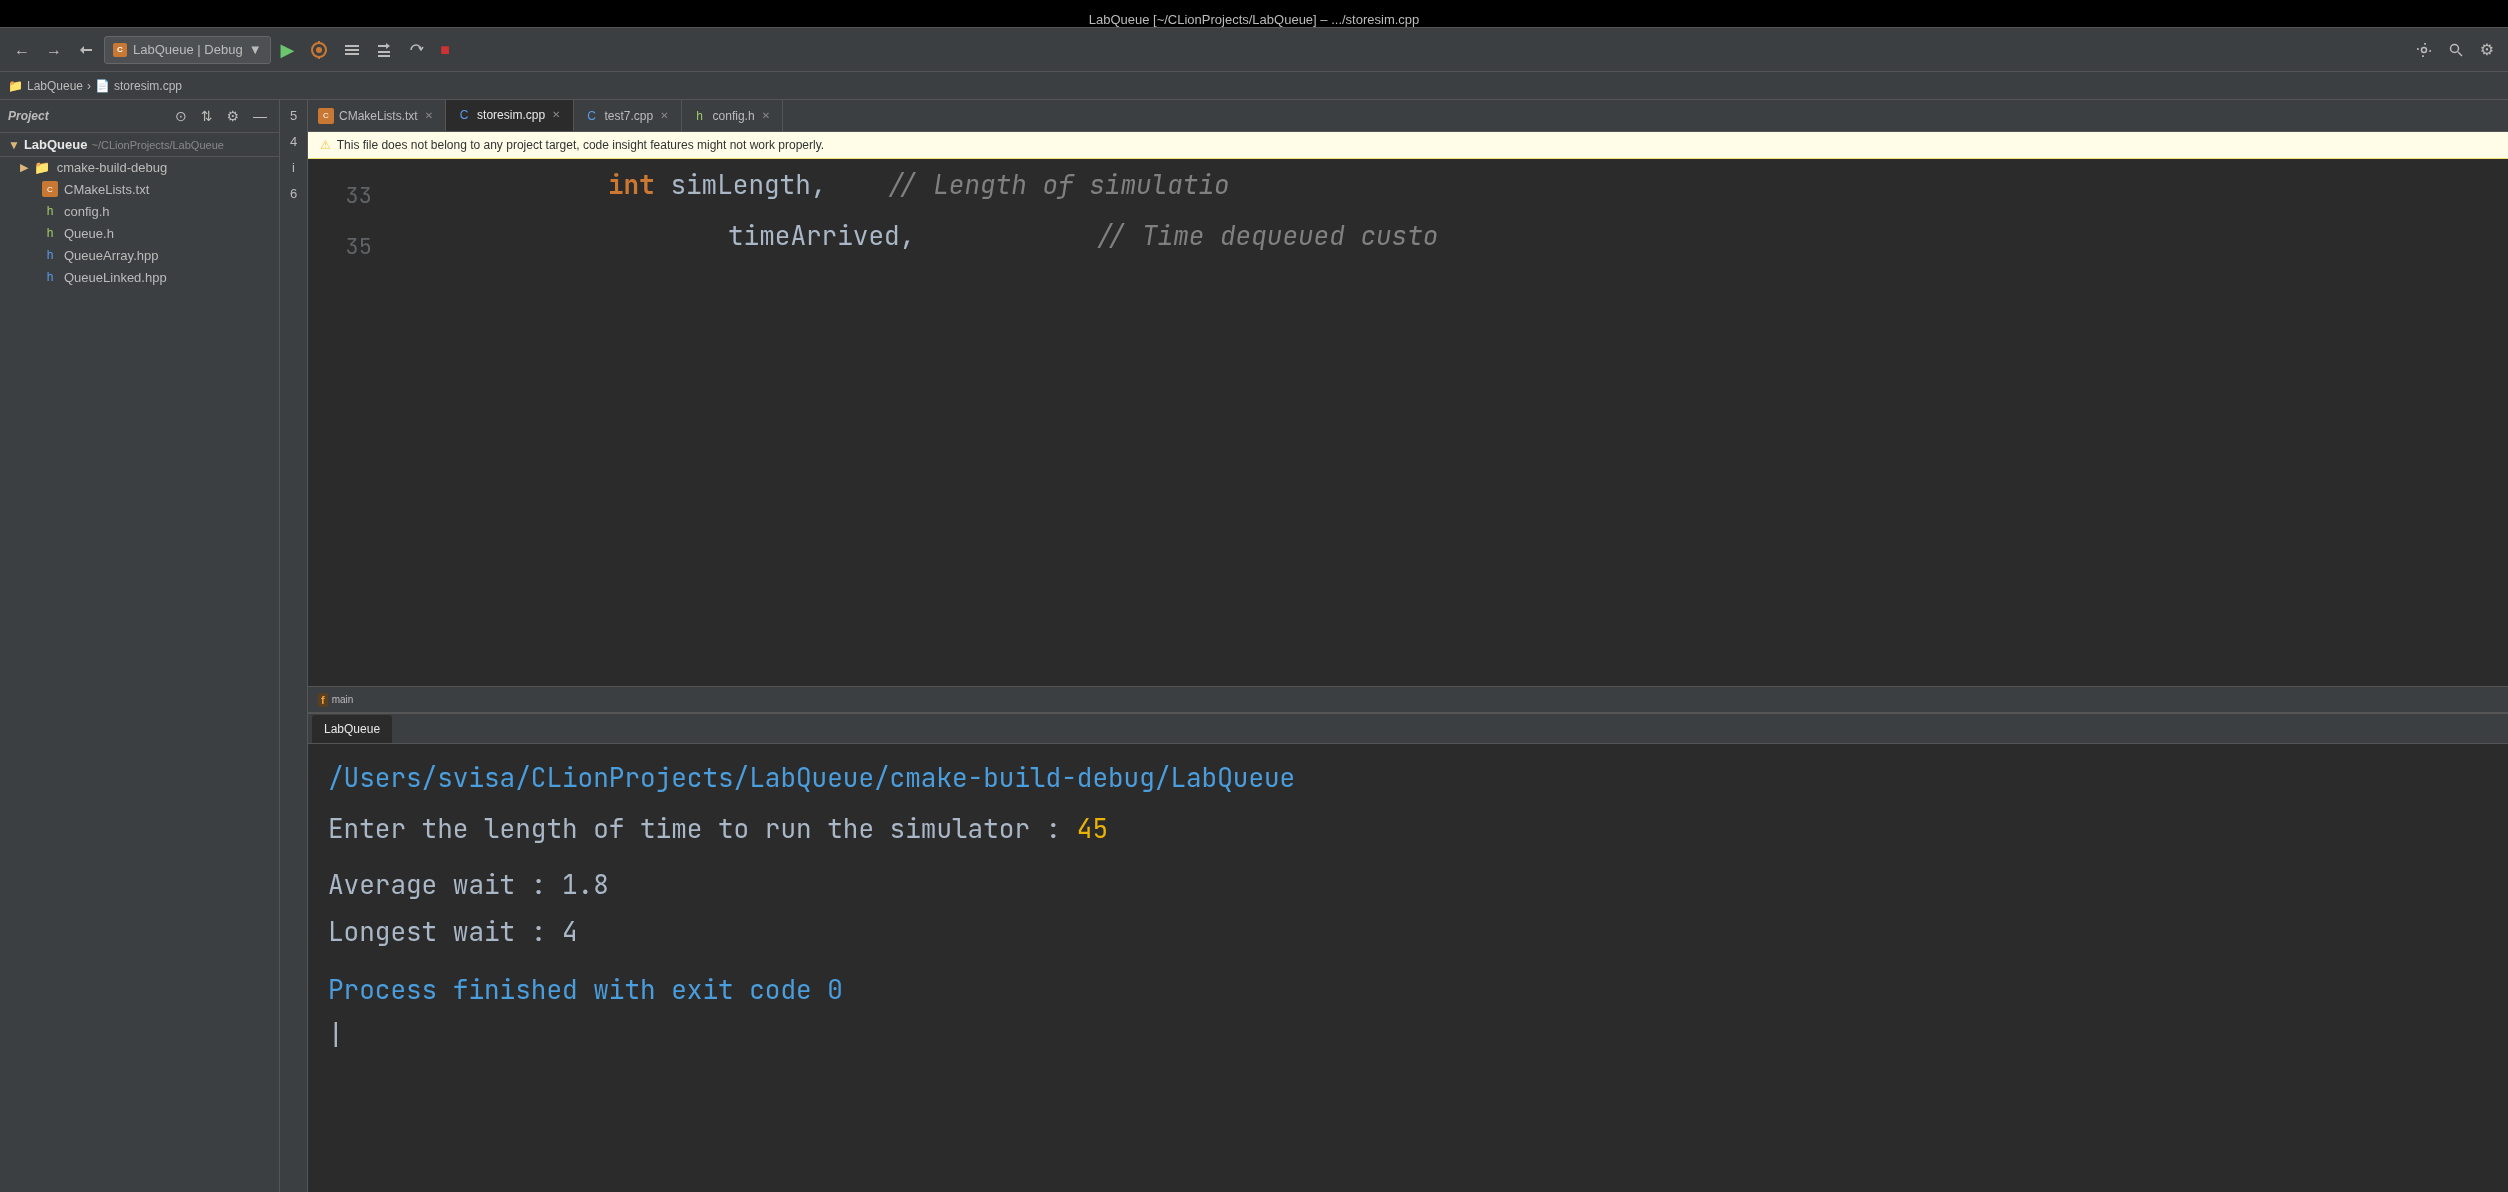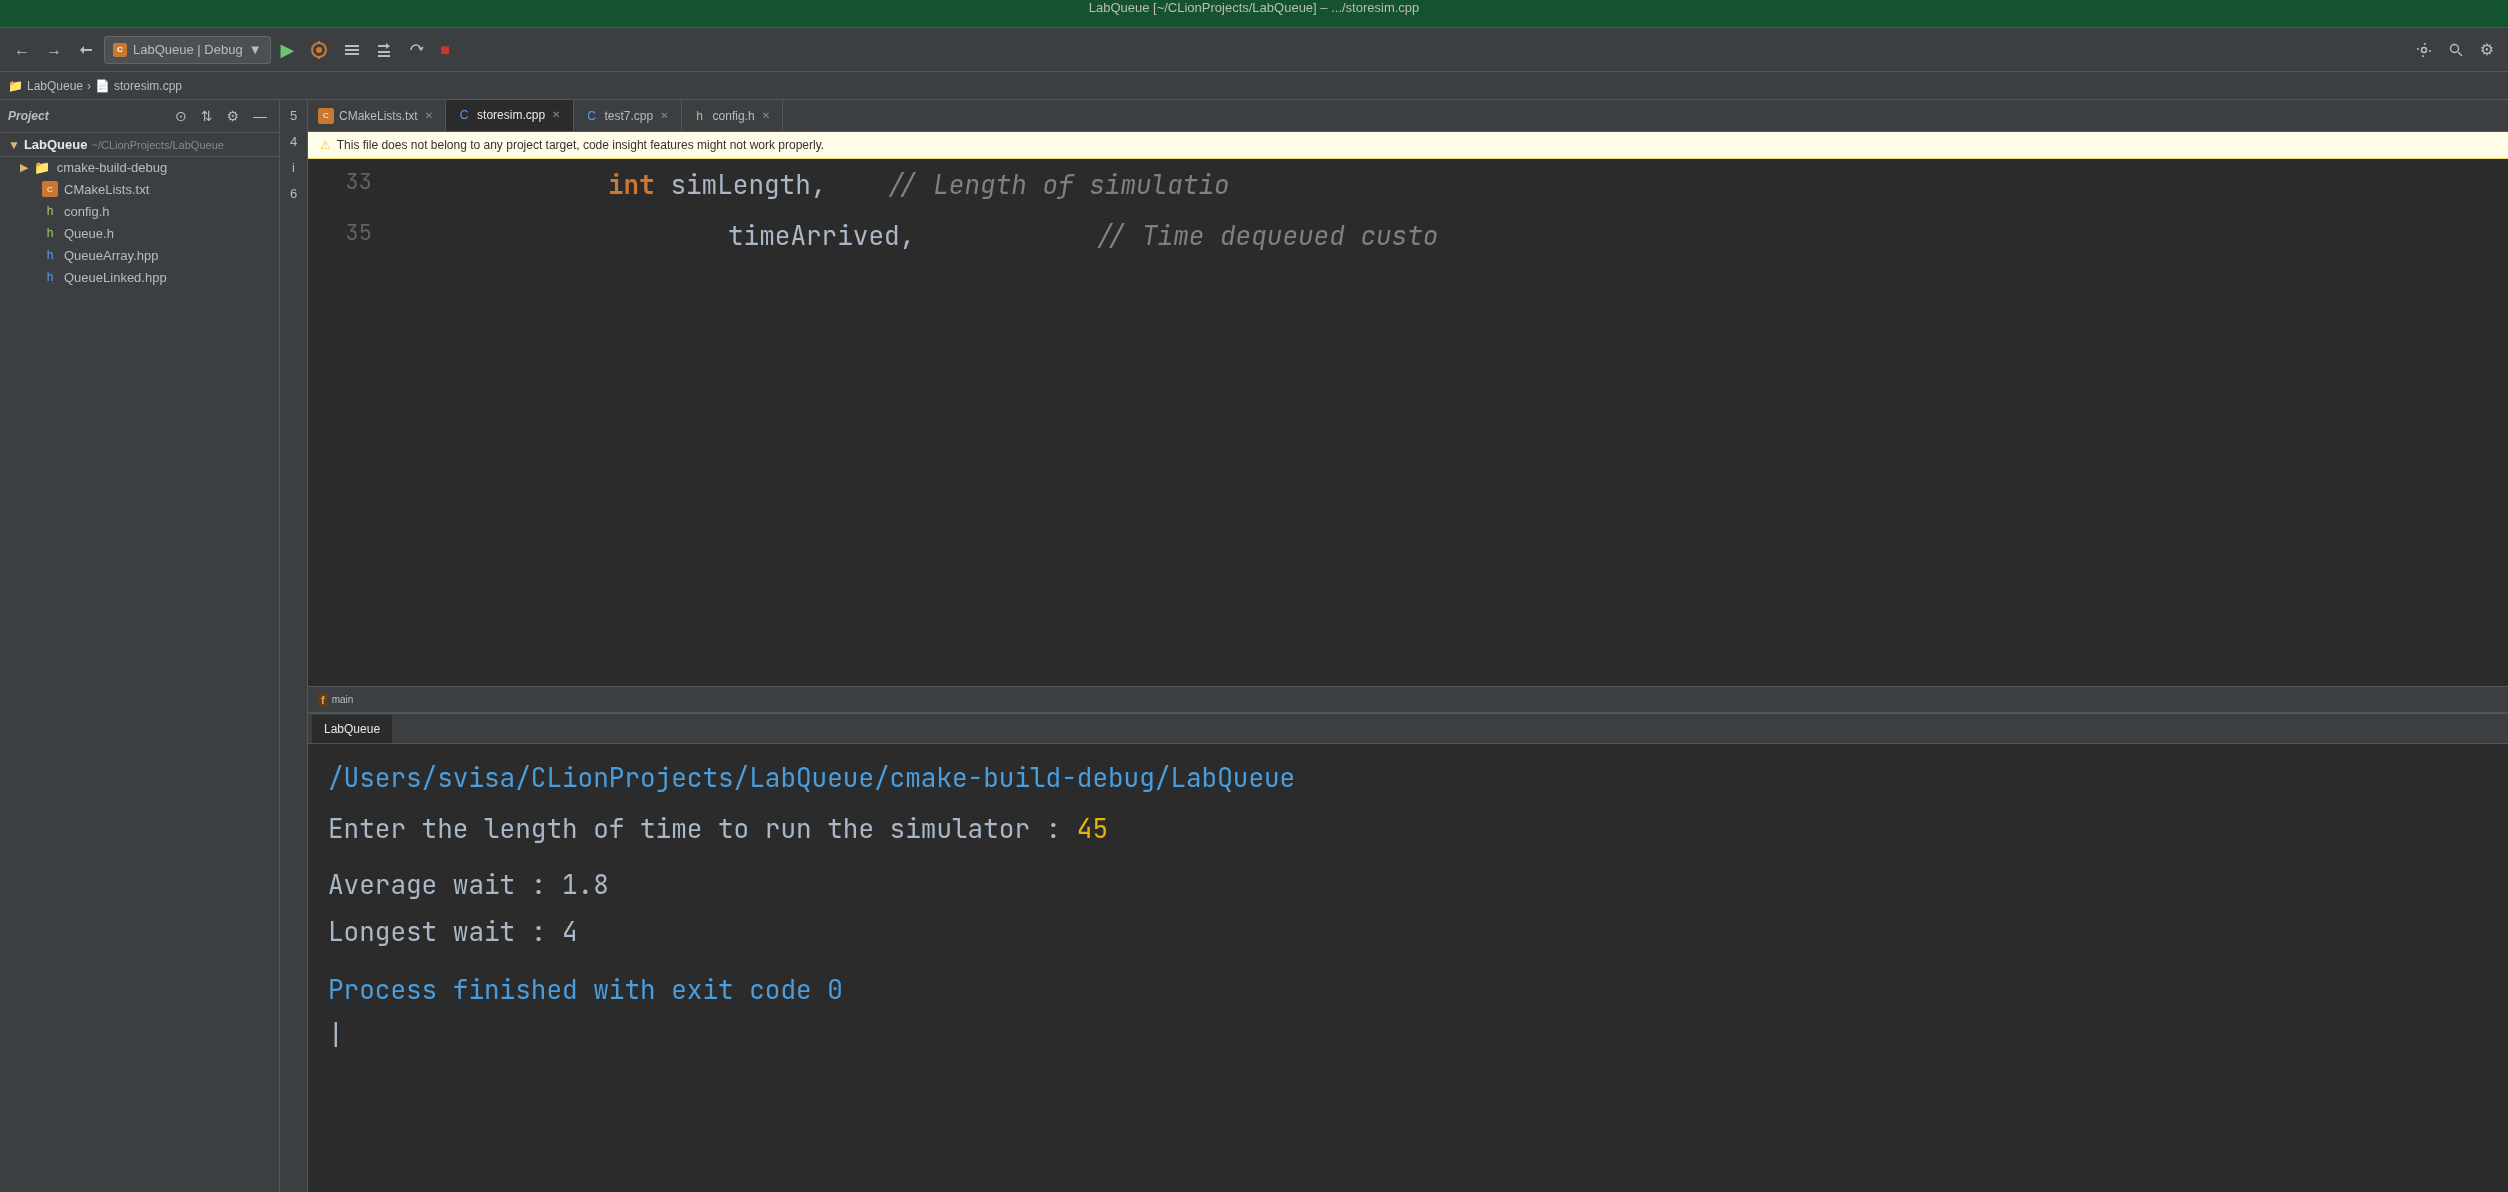--- a/index.html
+++ b/index.html
@@ -7,24 +7,24 @@
       font-family: -apple-system, BlinkMacSystemFont, "Segoe UI", sans-serif;
       background: #2b2b2b;
       width: 2508px;
       height: 1192px;
       overflow: hidden;
       font-size: 14px;
     }
 
     
     #title-bar {
-      background: #14532d;
+      background: #000000;
       height: 28px;
       display: flex;
-      align-items: flex-start;
+      align-items: flex-end;
       justify-content: center;
       color: #bbbbbb;
       font-size: 13px;
       border-bottom: 1px solid #555;
     }
 
     
     #toolbar {
       background: #3c3f41;
       height: 44px;
@@ -235,21 +235,21 @@
       padding: 0;
     }
 
     .code-lines {
       display: flex;
       flex-direction: column;
     }
 
     .code-line {
       display: flex;
-      align-items: flex-start;
+      align-items: flex-end;
       min-height: 44px;
     }
 
     .line-number {
       width: 80px;
       min-width: 80px;
       text-align: right;
       padding-right: 16px;
       color: #606366;
       font-size: 22px;

